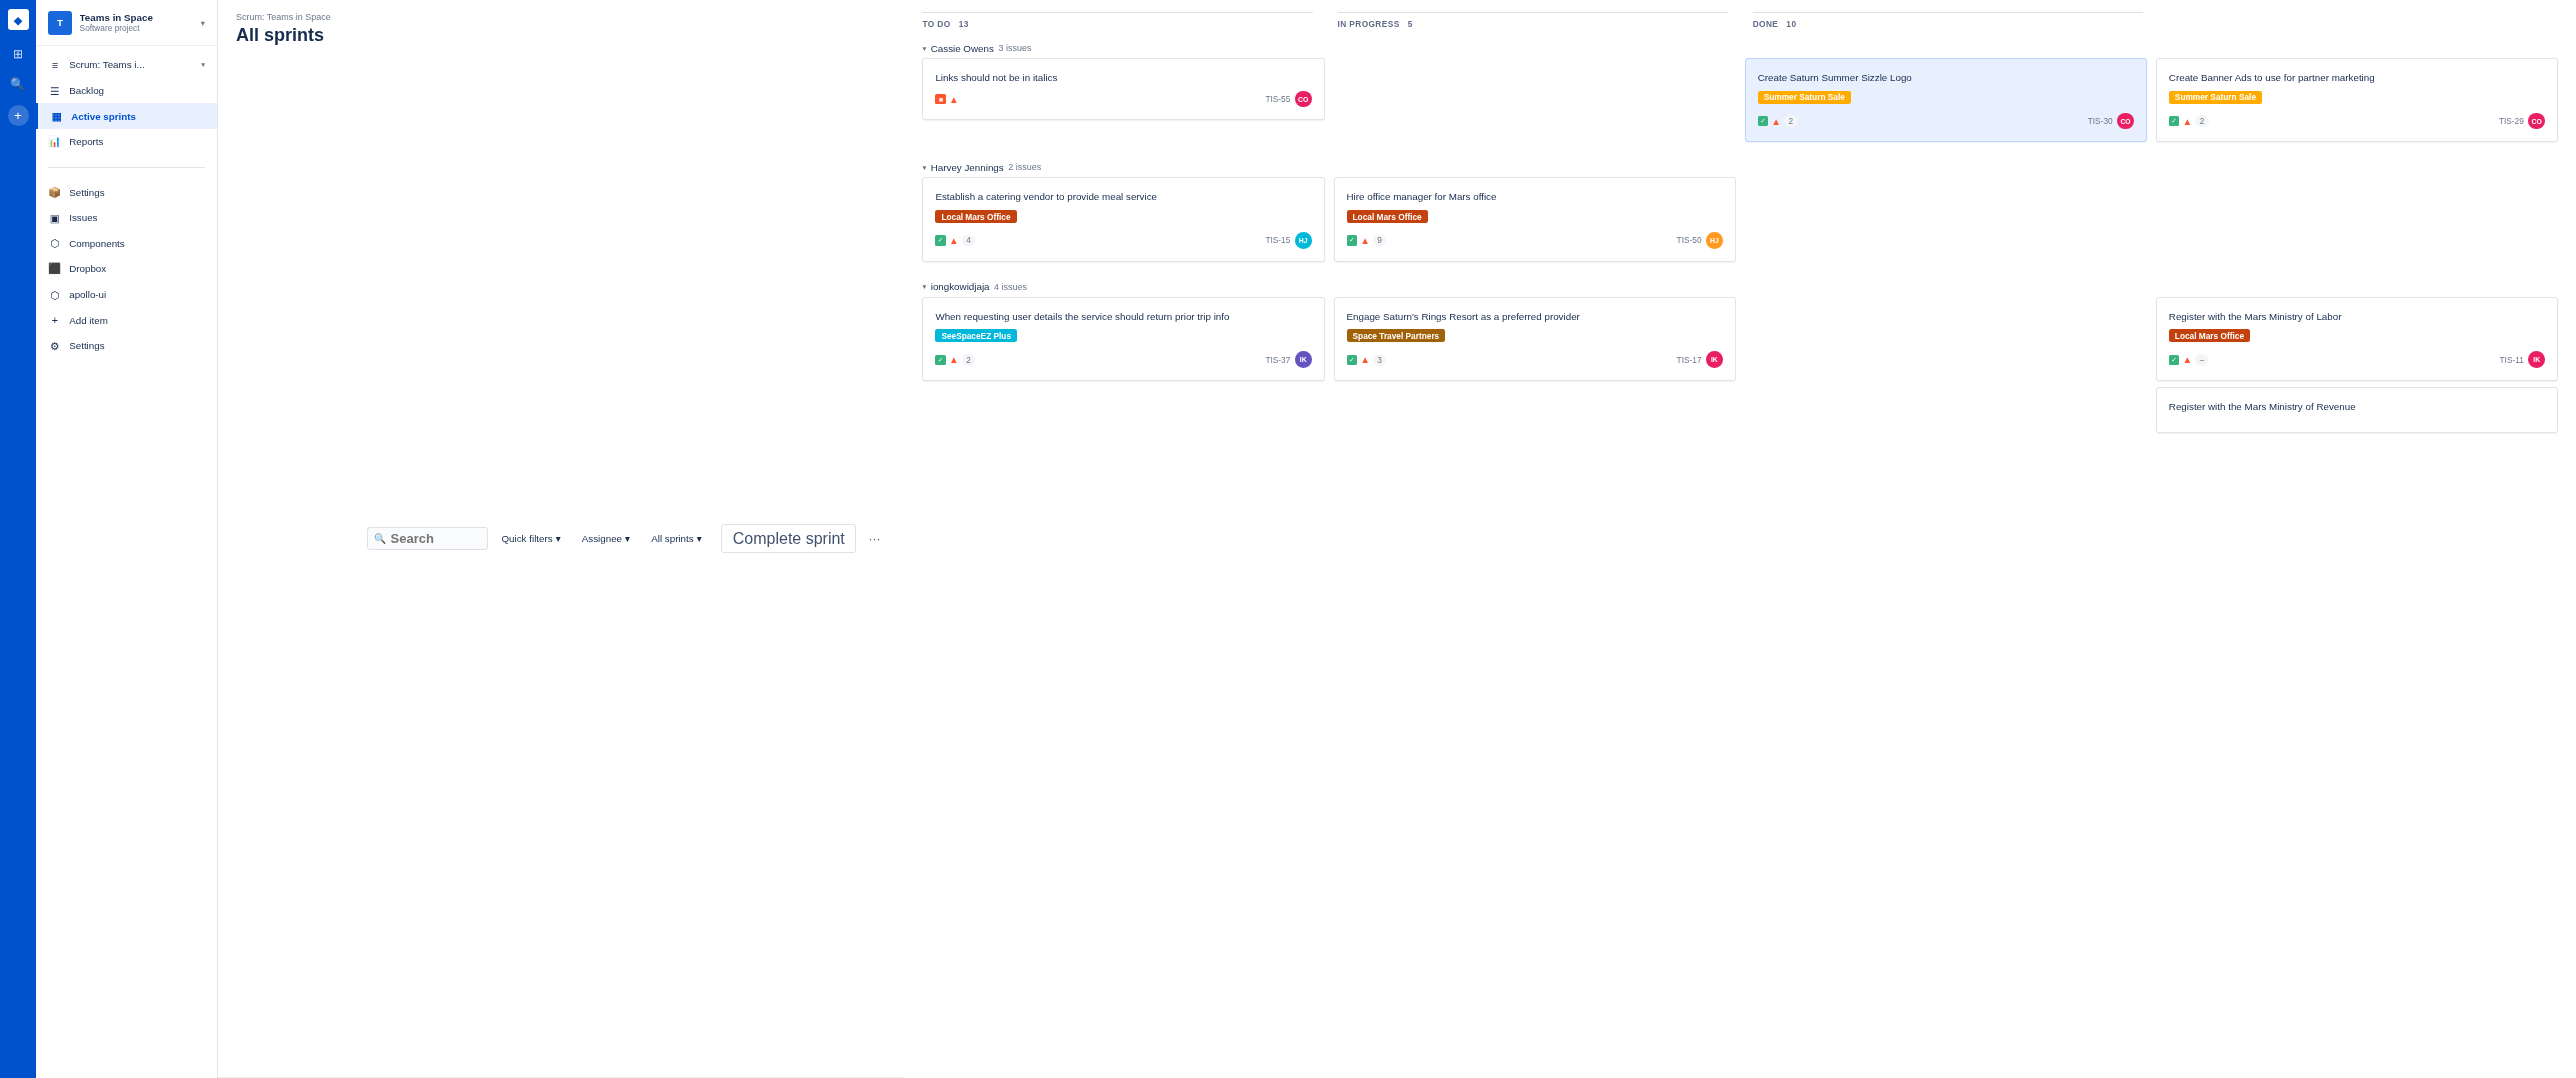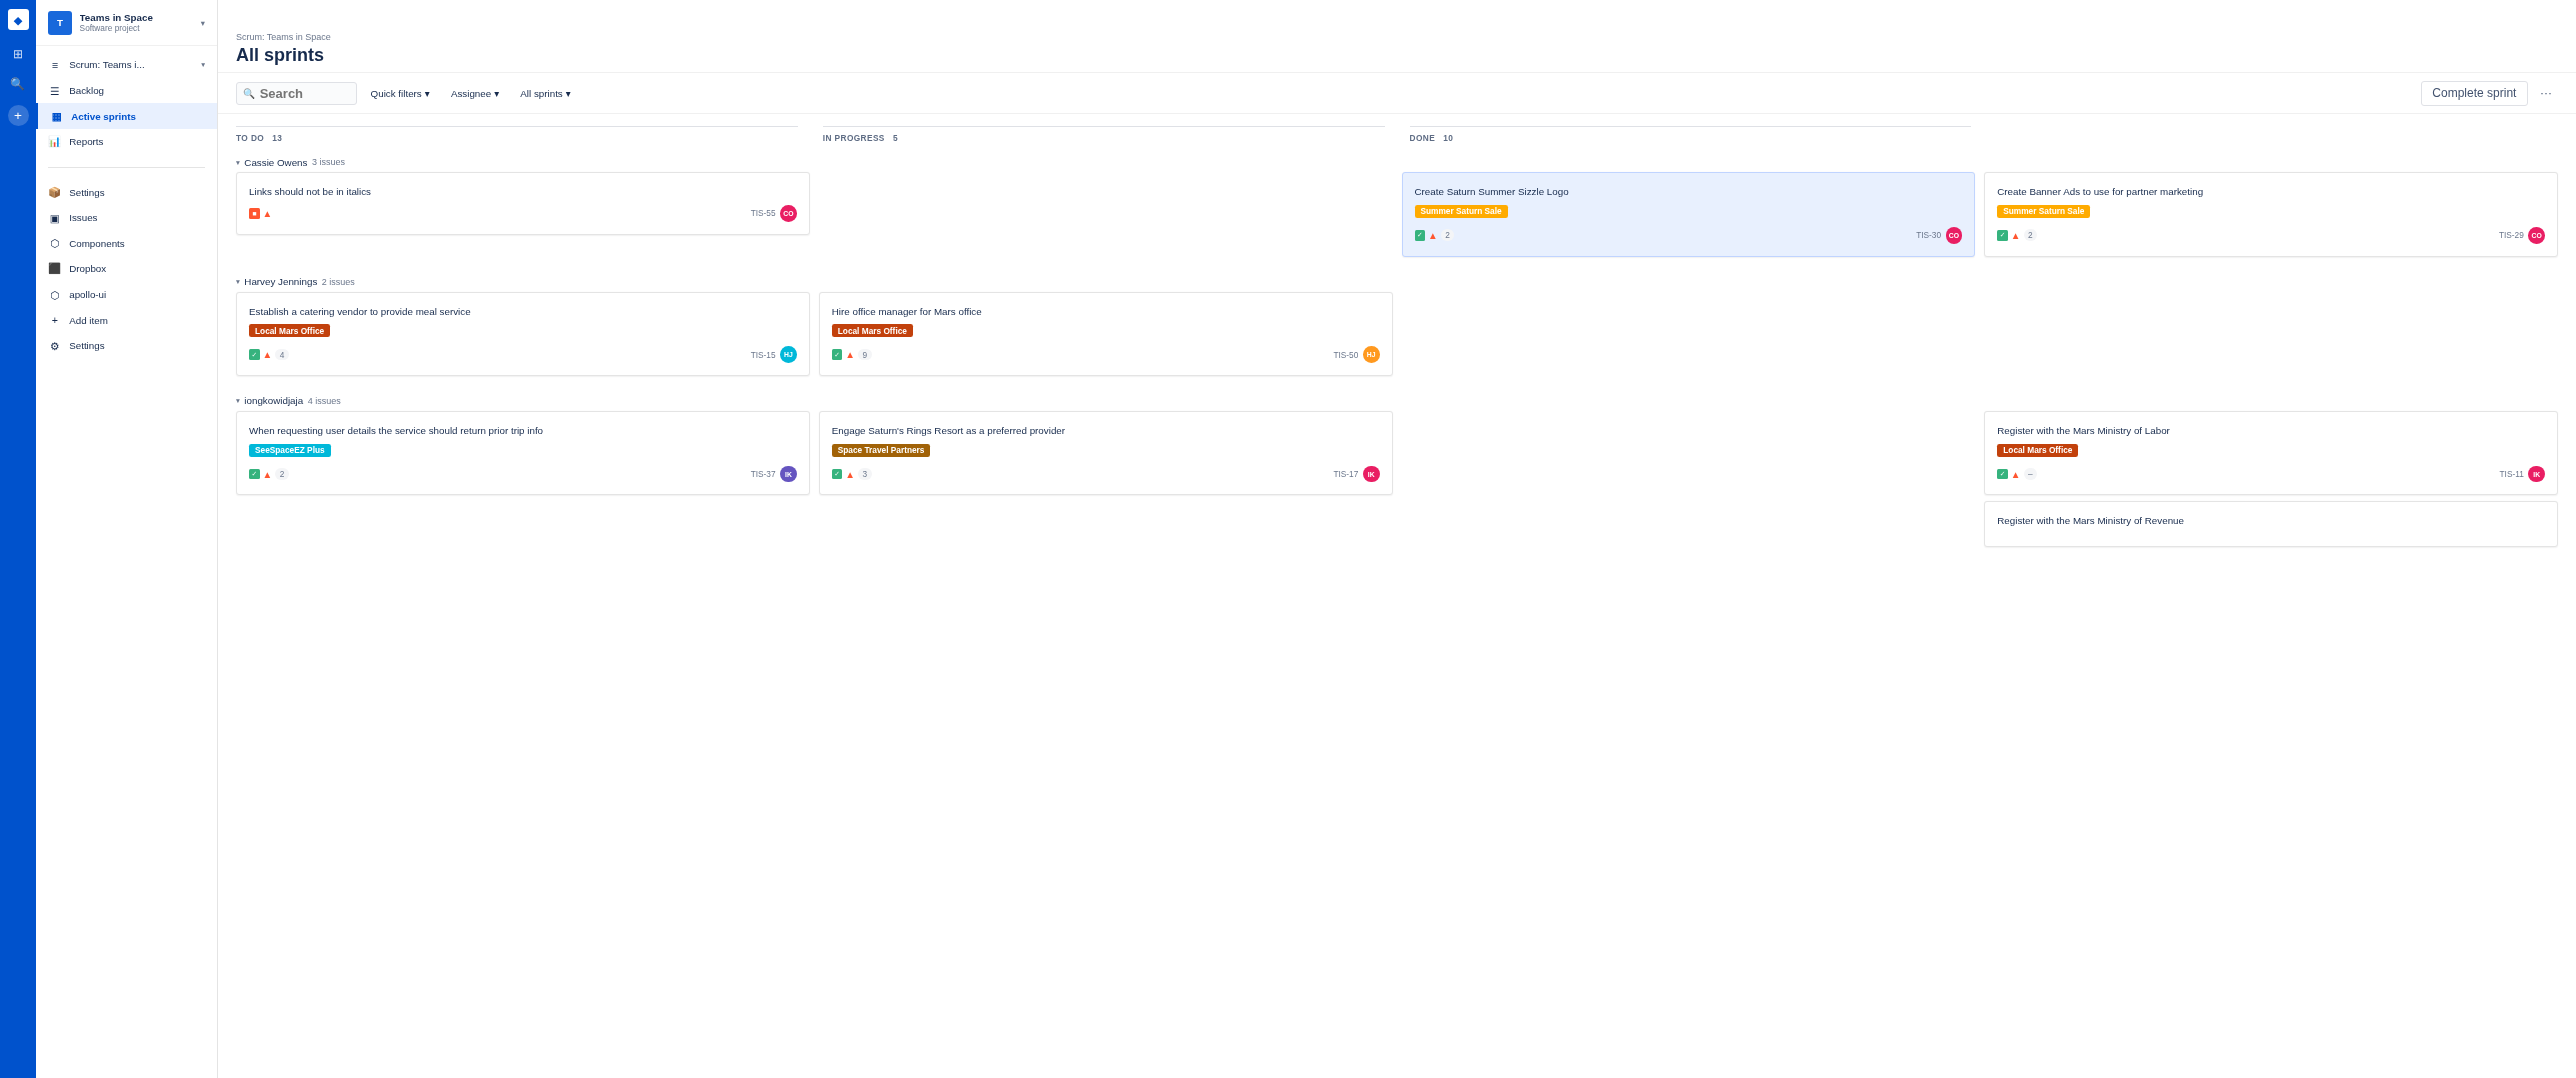--- a/index.html
+++ b/index.html
@@ -93,23 +93,22 @@
     .sidebar-item.active { background: #e8f0fe; color: #0052cc; font-weight: 600; border-left: 2.3px solid #0052cc; }
     .sidebar-item .item-icon { width: 13.6px; height: 13.6px; display: flex; align-items: center; justify-content: center; font-size: 10.6px; flex-shrink: 0; }
     .sidebar-item .item-label { flex: 1; }
 
     .sidebar-divider { height: 0.8px; background: #e4e4e4; margin: 6px 12px; }
 
     
     .main {
       flex: 1;
       display: flex;
-      flex-direction: column;
+      flex-direction: row;
       overflow: hidden;
-      margin-top: 20px;
     }
 
     .page-header {
       padding: 12px 18px 6px;
       border-bottom: 0.8px solid #f0f0f0;
       flex-shrink: 0;
     }
     .breadcrumb { font-size: 9px; color: #6b778c; margin-bottom: 3px; }
     .page-title { font-size: 18px; font-weight: 600; color: #172b4d; }
 
@@ -152,21 +151,21 @@
       font-size: 9.8px;
     }
 
     .toolbar-spacer { flex: 1; }
     .complete-sprint-btn {
       padding: 4.5px 10.6px;
       border: 0.8px solid #dfe1e6;
       border-radius: 3px;
       background: #fff;
       color: #42526e;
-      font-size: 12px;
+      font-size: 16px;
       cursor: pointer;
     }
     .more-btn {
       padding: 3.8px 6px;
       border: none;
       border-radius: 3px;
       background: transparent;
       cursor: pointer;
       font-size: 12px;
       color: #42526e;

